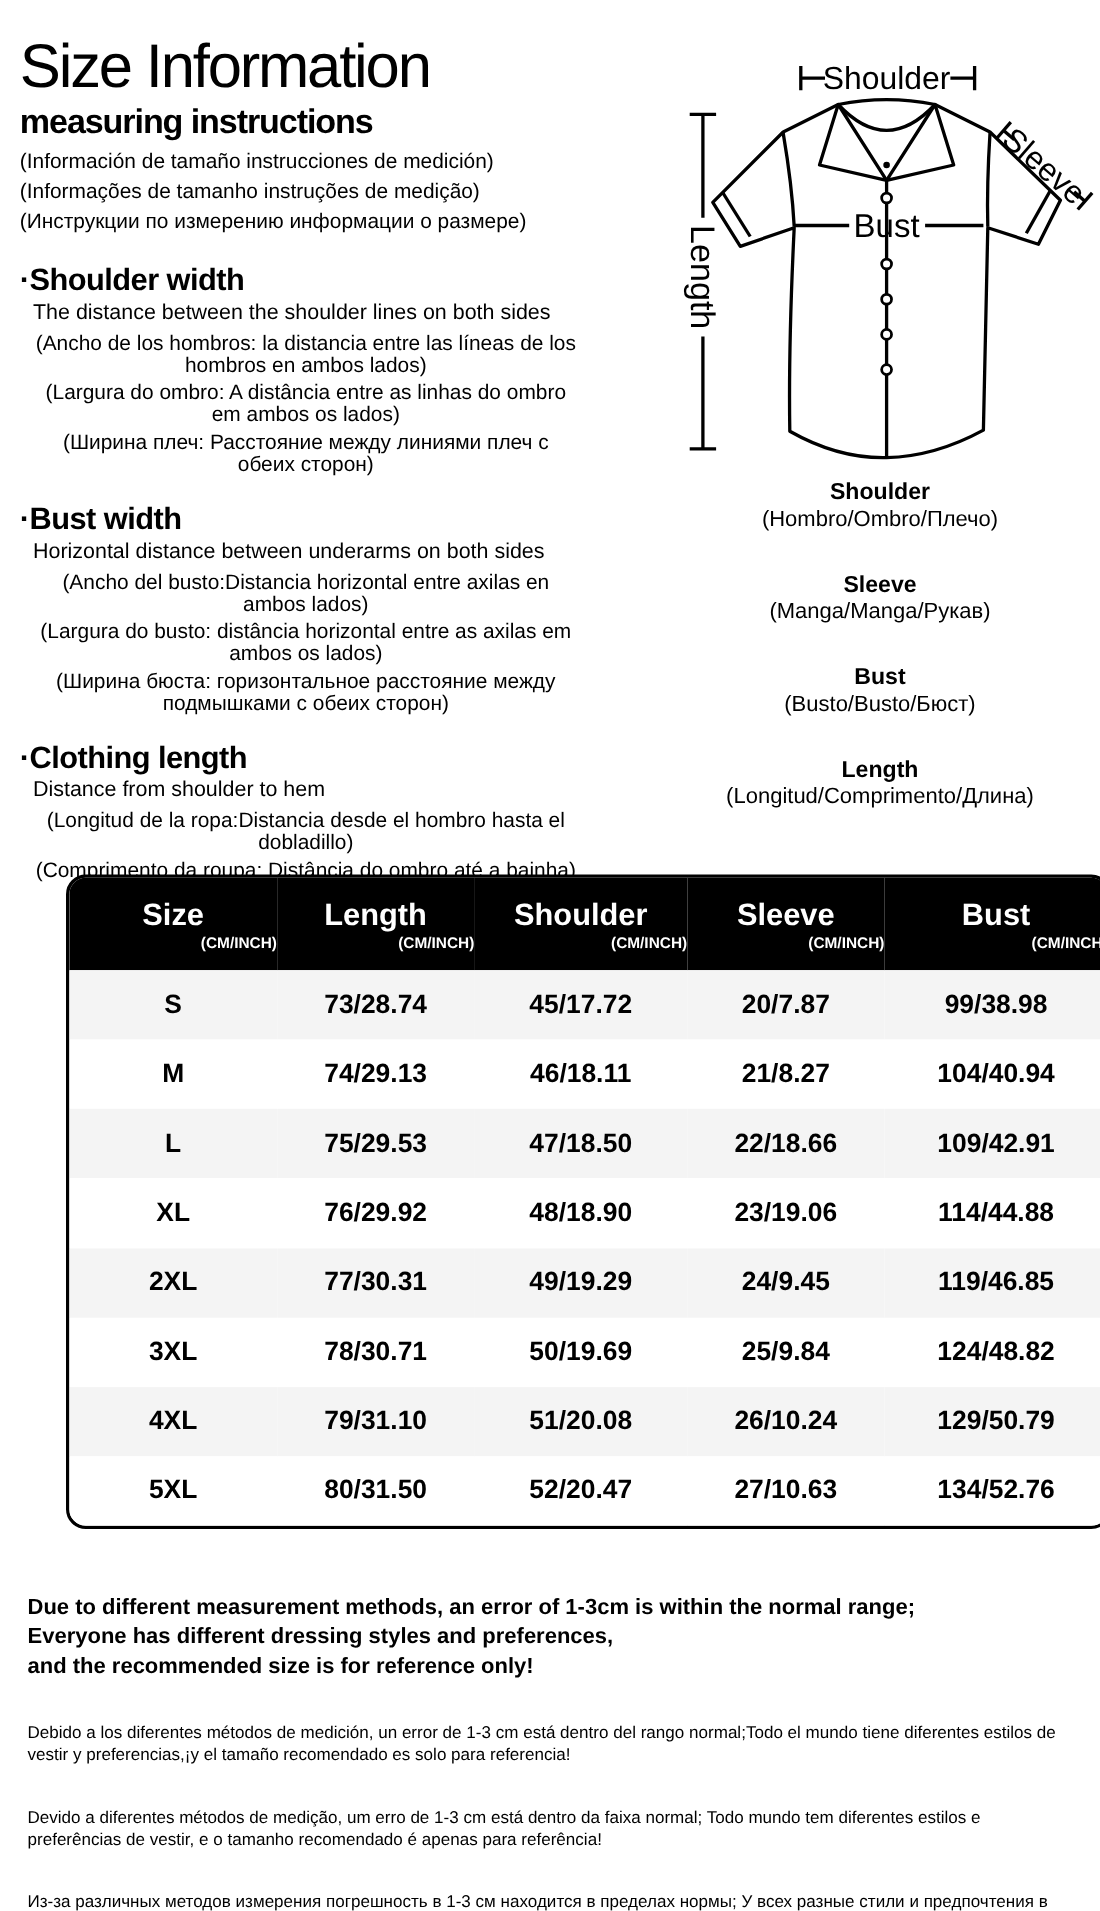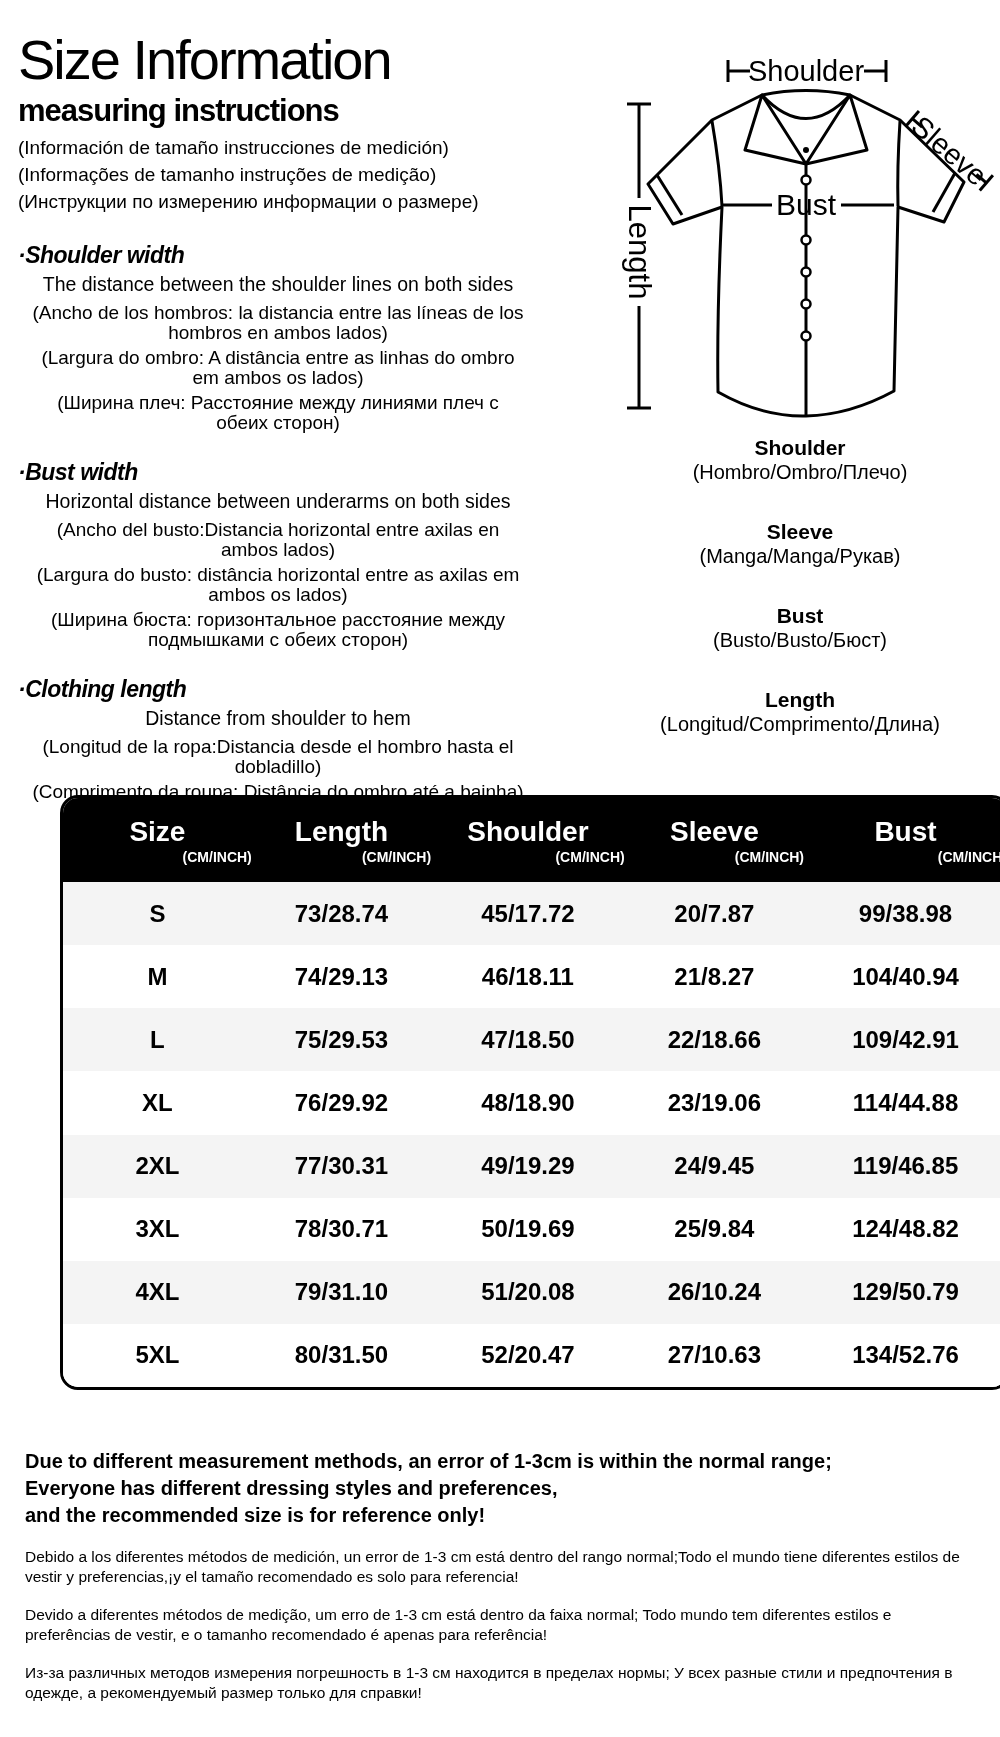--- a/index.html
+++ b/index.html
@@ -13,22 +13,22 @@
   }
 
   
   .left-col { position: absolute; left: 18px; top: 30px; width: 508px; }
   .main-title { font-size: 56px; font-weight: normal; letter-spacing: -2px; line-height: 60px; }
   .sub-title  { font-size: 31px; font-weight: bold; letter-spacing: -1px; line-height: 36px; margin-top: 3px; }
   .title-trans { margin-top: 5px; }
   .title-trans p { font-size: 19px; line-height: 27px; font-weight: normal; }
 
   .measure-section { margin-top: 24px; }
-  .measure-section h3 { font-size: 23px; font-weight: bold; line-height: 32px; letter-spacing: -0.5px; font-style: italic; }
-  .measure-section .desc { font-size: 19.5px; line-height: 26px; margin-left: 12px; text-align: center; }
+  .measure-section h3 { font-size: 28px; font-weight: bold; line-height: 32px; letter-spacing: -0.5px; }
+  .measure-section .desc { font-size: 19.5px; line-height: 26px; margin-left: 12px; }
   .measure-section .trans { font-size: 19px; line-height: 19.5px; margin-left: 12px; margin-top: 6px; text-align: center; }
 
   
   .diagram-svg { position: absolute; left: 540px; top: 25px; width: 460px; height: 410px; }
   .diagram-svg path, .diagram-svg line { fill: none; stroke: #000; stroke-width: 3; stroke-linejoin: round; stroke-linecap: butt; }
   .diagram-svg path.filled { fill: #fff; }
   .diagram-svg text { font-family: "Liberation Sans", sans-serif; fill: #000; stroke: none; }
 
   .diagram-captions { position: absolute; left: 560px; top: 436px; width: 480px; text-align: center; }
   .cap-group { margin-bottom: 36px; }
@@ -44,21 +44,21 @@
   thead th { background: #000; color: #fff; height: 84px; vertical-align: middle; padding-top: 2px; }
   thead .col-name { font-size: 28px; font-weight: bold; line-height: 32px; }
   thead .col-unit { font-size: 14px; font-weight: bold; line-height: 18px; text-align: right; }
   tbody td { text-align: center; vertical-align: middle; font-size: 24px; font-weight: bold; height: 63px; }
   tbody tr.odd  { background: #f4f4f4; }
   tbody tr.even { background: #ffffff; }
 
   
   .footer { position: absolute; left: 25px; top: 1448px; width: 950px; text-align: left; }
   .footer .bold-line { font-size: 20px; font-weight: bold; line-height: 27px; }
-  .footer .foot-trans { font-size: 15.5px; line-height: 20px; margin-top: 18px; }
+  .footer .foot-trans { font-size: 15.5px; line-height: 20px; margin-top: 37px; }
 </style>
 </head>
 <body>
 
 <div class="left-col">
   <div class="main-title">Size Information</div>
   <div class="sub-title">measuring instructions</div>
   <div class="title-trans">
     <p>(Información de tamaño instrucciones de medición)</p>
     <p>(Informações de tamanho instruções de medição)</p>

